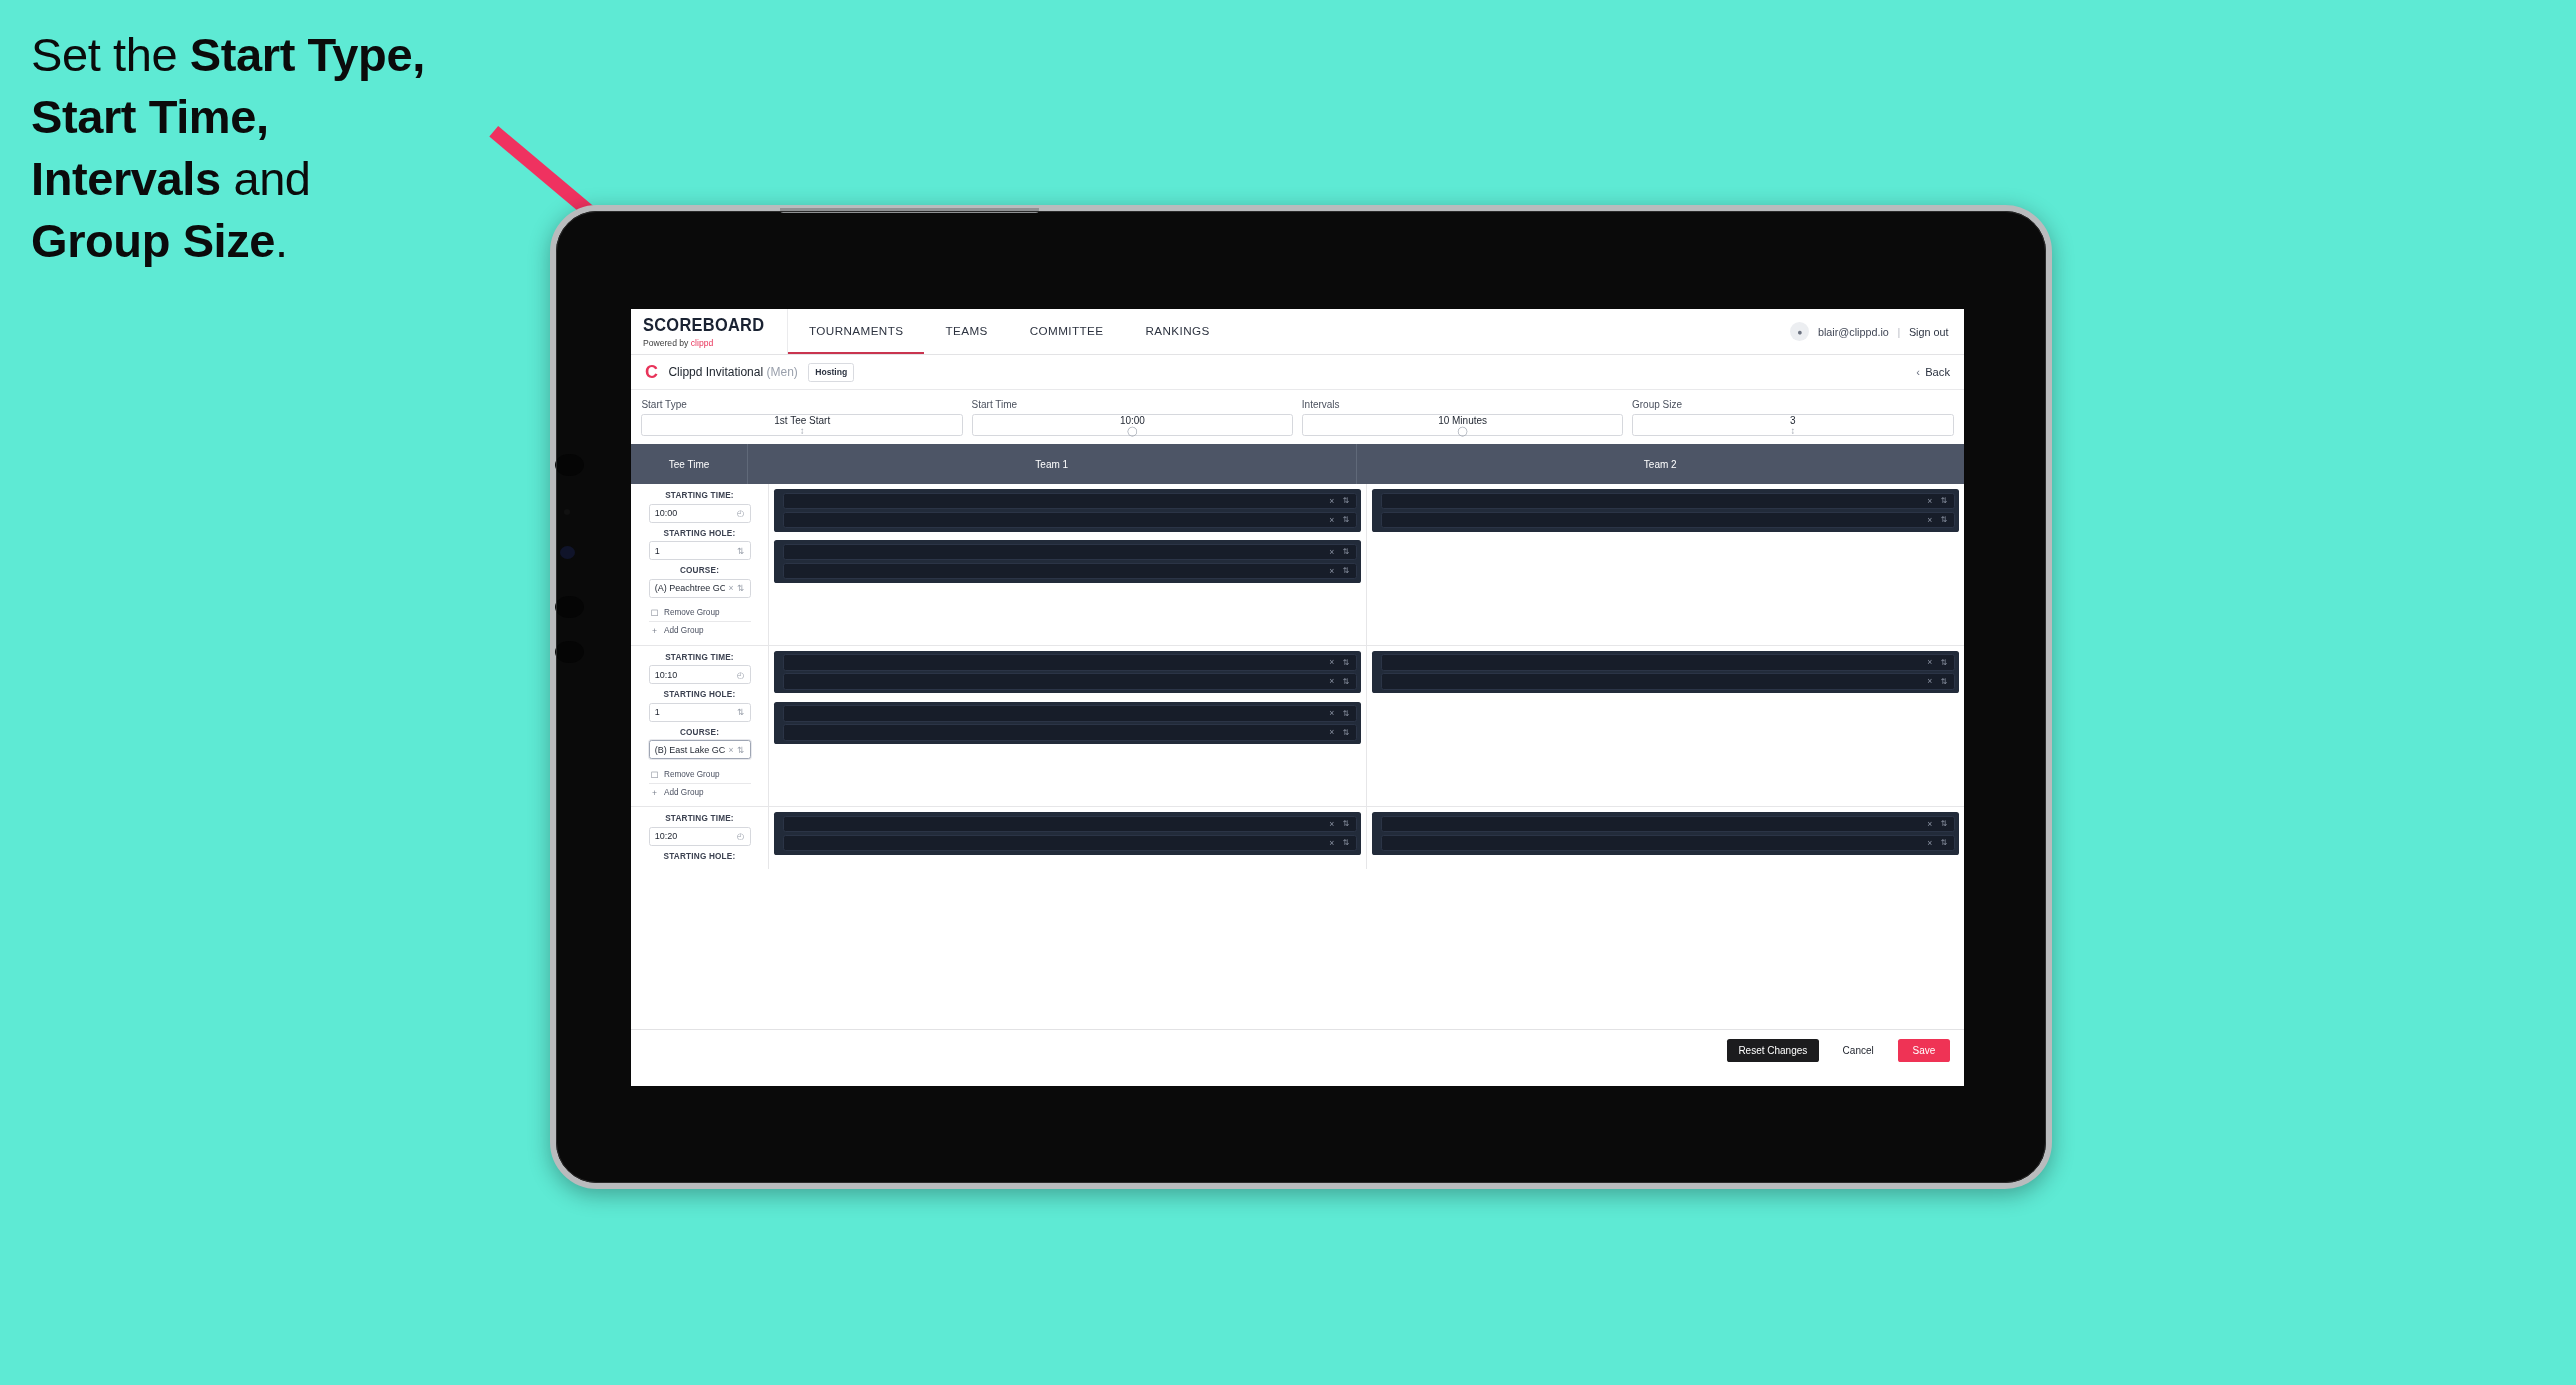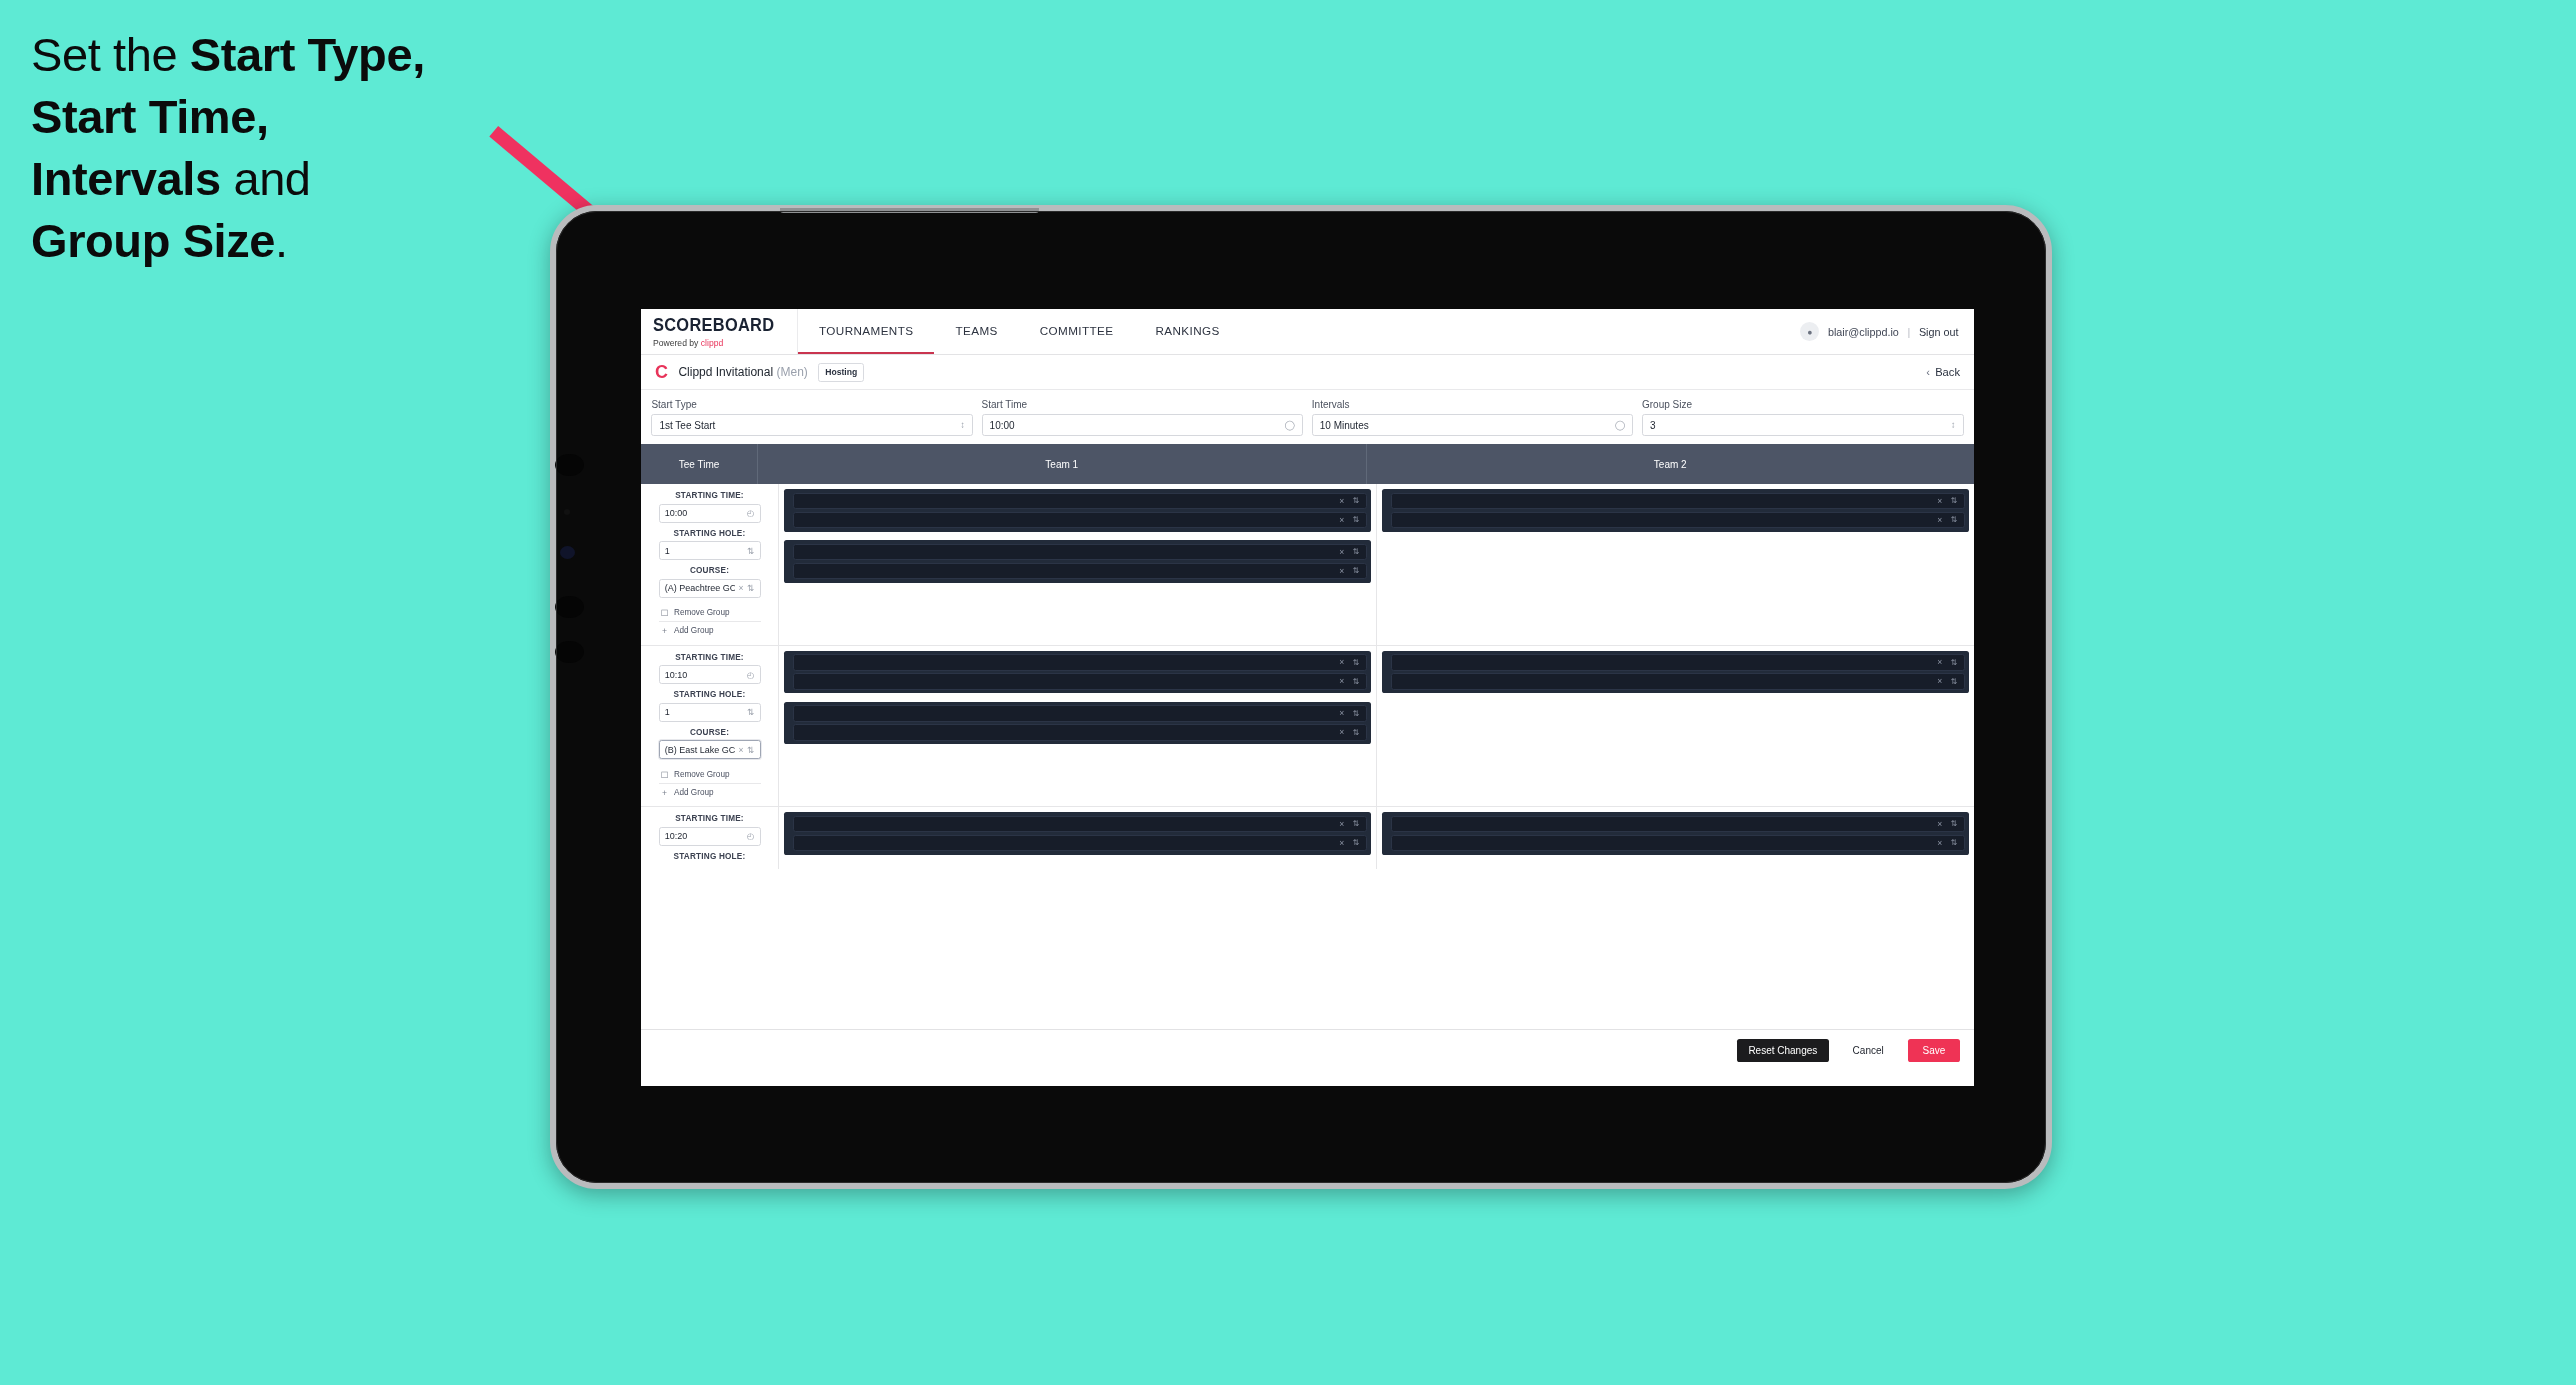--- a/index.html
+++ b/index.html
@@ -45,21 +45,21 @@
   .dot.d1 { left: -0.9px; top: 243px; width: 29px; height: 22.4px; }
   .dot.d2 { left: 7.8px; top: 298px; width: 6px;  height: 6px; background:#111; }
   .dot.d3 { left: 4.3px; top: 335px; width: 14.7px; height: 13px; background:#10142a; }
   .dot.d4 { left: -0.9px; top: 385px; width: 29px; height: 22.4px; }
   .dot.d5 { left: -0.9px; top: 430px; width: 29px; height: 22.4px; }
   .topnotch { position:absolute; left: 224px; top:-3.5px; width: 259px; height: 5.2px; background:#8f9193; border-radius:0 0 3.5px 3.5px;}
 
   
   .screen {
     position: absolute;
-    left: 85px; top: 98px;
+    left: 75px; top: 98px;
     width: 1333px; height: 777px;
     background: #ffffff;
     overflow: hidden;
     box-shadow: 0 0 0 0.9px rgba(0,0,0,.06);
   }
 
   
   .topnav {
     height: 46px;
     display: flex; align-items: stretch;
@@ -114,21 +114,21 @@
   .backlink { font-size:11.2px; color:#2b3240; display:flex; align-items:center; gap:5.2px; cursor:pointer; }
   .backlink .chev { font-size:11.2px; color:#6a7180; }
 
   
   .fieldsrow { display:flex; gap:8.6px; padding: 8.6px 10.4px 7.8px 10.4px; background:#fff; }
   .field { flex: 1; }
   .field label { display:block; font-size:10px; color:#4b515e; margin-bottom:4.3px; }
   .ctrl {
     height: 22.4px; border:0.9px solid #d6d8dd; border-radius:2.6px; background:#fff;
     display:flex; align-items:center; padding: 0 7px;
-    font-size: 10px; color:#1e242f;
+    font-size: 10px; color:#1e242f;flex-direction:column;
   }
   .ctrl .val { flex:1; }
   .ctrl .adorn { color:#9aa0ab; font-size:9.5px; line-height:1; }
 
   
   .gridhead { display:flex; height: 40px; background:#4d5566; color:#fff; }
   .gh-tee { width: 117px; display:flex;align-items:center;justify-content:center;
             font-size:10px; border-right:0.9px solid #606979; }
   .gh-t1  { flex:1; display:flex;align-items:center;justify-content:center; font-size:10px; border-right:0.9px solid #606979; }
   .gh-t2  { flex:1; display:flex;align-items:center;justify-content:center; font-size:10px;border-radius:9px; }

